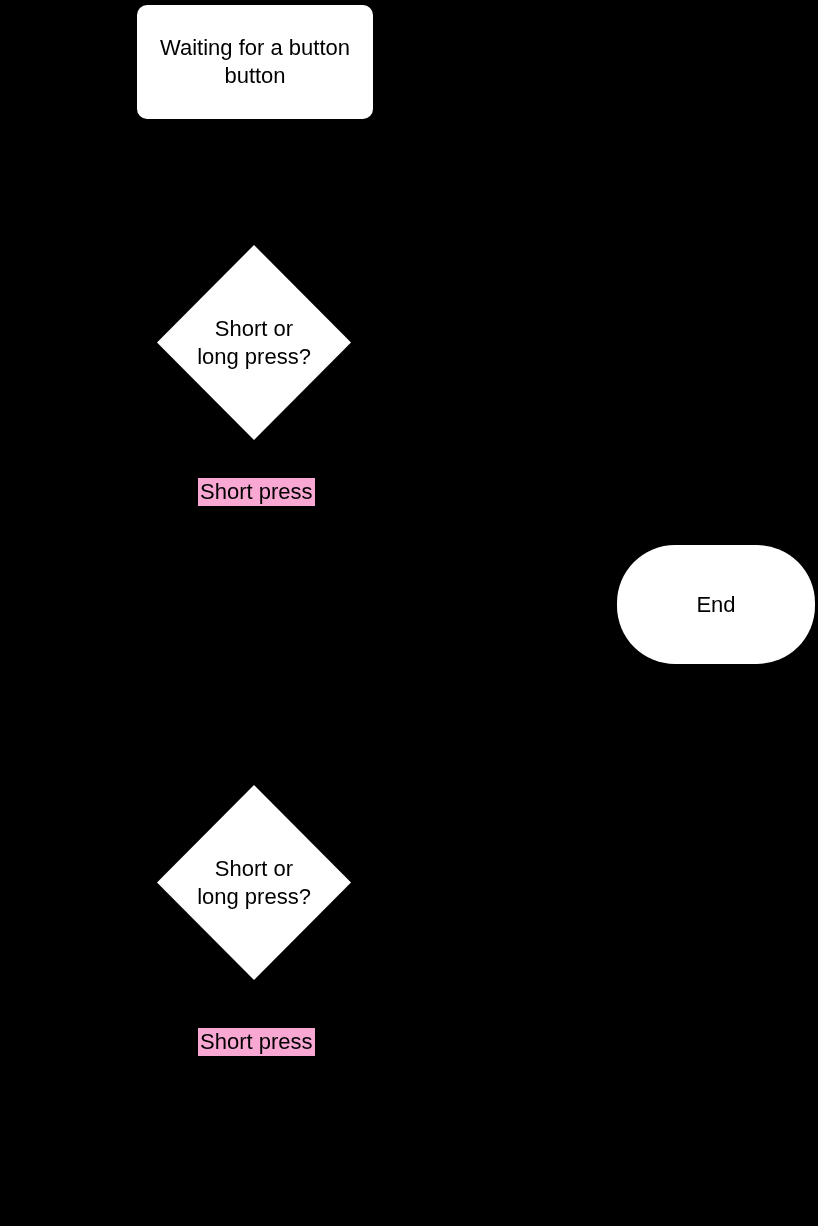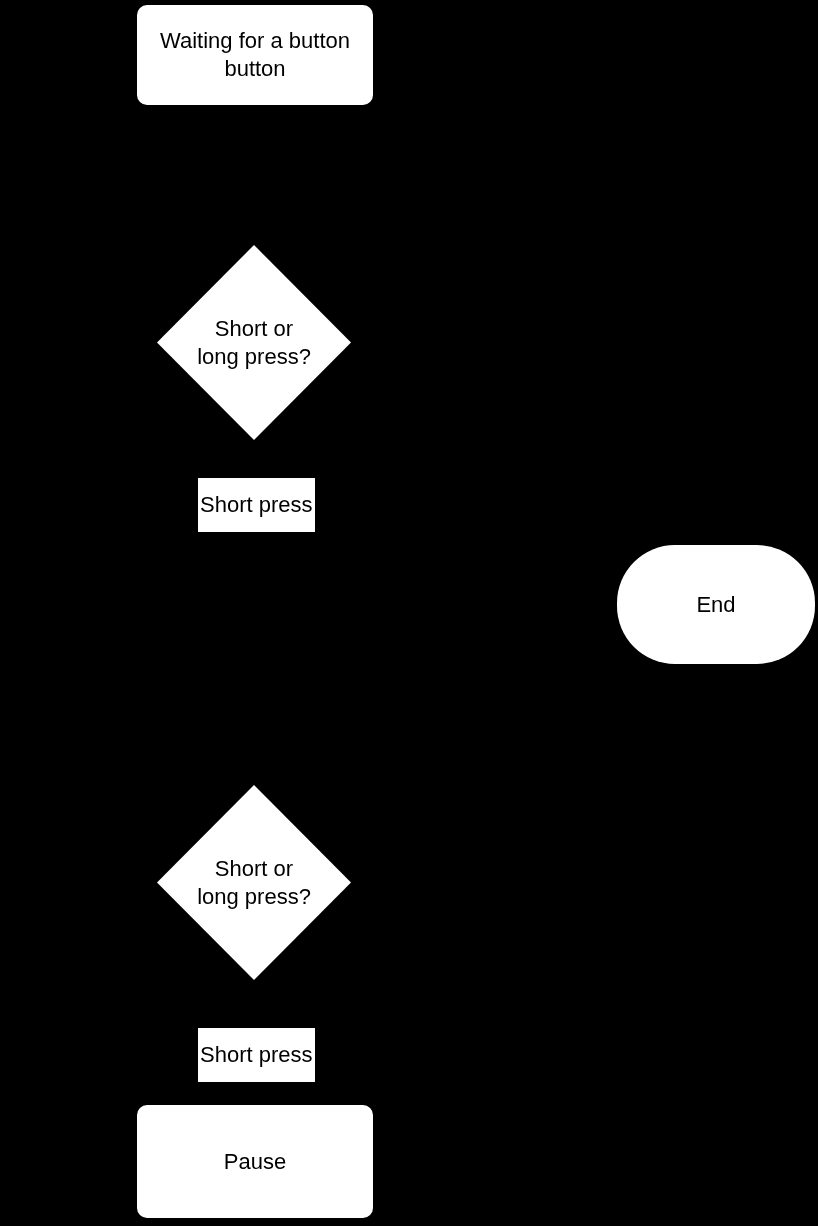--- a/index.html
+++ b/index.html
@@ -35,30 +35,30 @@
     border-radius: 10px;
   }
   .stadium {
     border-radius: 58px;
   }
   .diamond {
     clip-path: polygon(50% 0%, 100% 50%, 50% 100%, 0% 50%);
   }
   .edge-label {
     position: absolute;
-    background: #ffffff;
+    background: #f9a8d4;
     color: #000000;
     font-size: 22px;
     line-height: 28px;
-    padding: 13px 2px;
+    padding: 0 2px;
     white-space: nowrap;
   }
 
   
-  #node-waiting   { left: 137px; top: 5px;    width: 236px; height: 100px; }
+  #node-waiting   { left: 137px; top: 5px;    width: 236px; height: 114px; }
   #decision-1     { left: 157px; top: 245px;  width: 194px; height: 195px; }
   #edge-label-1   { left: 198px; top: 478px; }
   #node-record    { left: 137px; top: 546px;  width: 236px; height: 114px; }
   #node-end       { left: 617px; top: 545px;  width: 198px; height: 119px; }
   #decision-2     { left: 157px; top: 785px;  width: 194px; height: 195px; }
   #edge-label-2   { left: 198px; top: 1028px; }
   #node-pause     { left: 137px; top: 1105px; width: 236px; height: 113px; }
 </style>
 </head>
 <body>
@@ -82,17 +82,14 @@
     <span class="line">End</span>
   </div>
 
   <div id="decision-2" class="node diamond">
     <span class="line">Short or</span>
     <span class="line">long press?</span>
   </div>
 
   <div id="edge-label-2" class="edge-label">Short press</div>
 
-  <div id="node-pause" class="node rounded-rect">
-    <span class="line">Pause</span>
-  </div>
 
 </div>
 
 </body></html>

